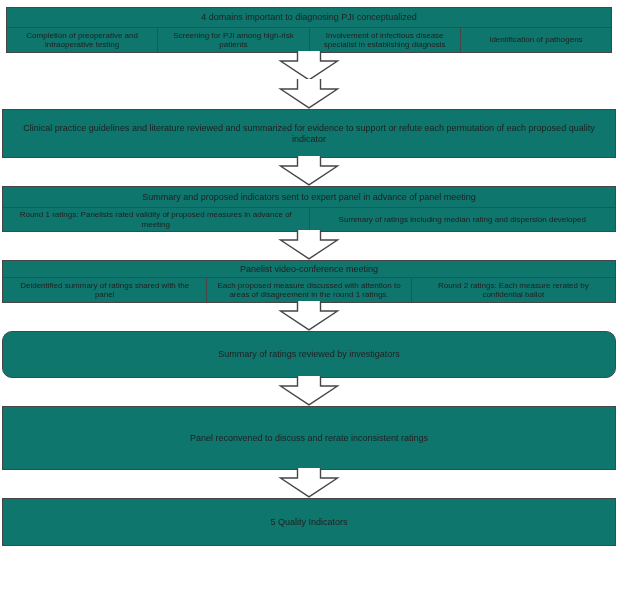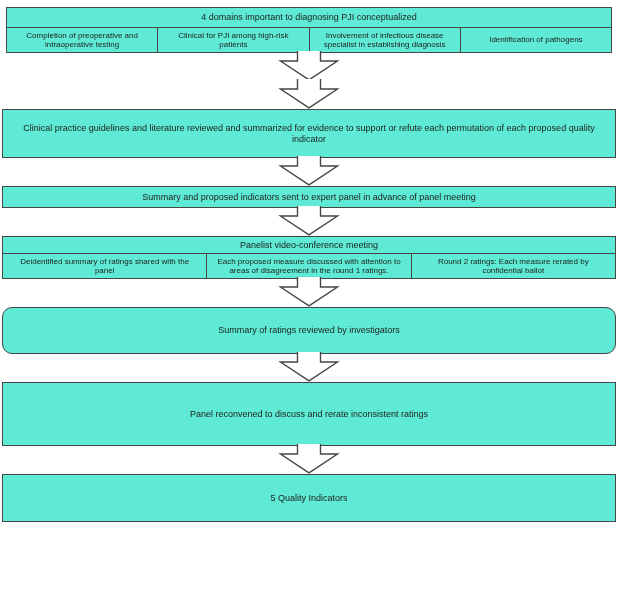--- a/index.html
+++ b/index.html
@@ -5,21 +5,21 @@
   html,body{margin:0;padding:0;}
   body{
     width:618px;height:591px;overflow:hidden;background:#ffffff;
     font-family:"Liberation Sans","DejaVu Sans",sans-serif;
     color:#1f1f1f;
     -webkit-font-smoothing:antialiased;
   }
   .flow{padding:7px 2px 0 2px;}
   .stage{
     border:1.5px solid #464646;
-    background:#5eead4;
+    background:#0f766e;
     box-sizing:border-box;
     position:relative;
     z-index:1;
   }
   .stage.inset{margin-left:4px;margin-right:4px;}
   .hdr{
     display:flex;align-items:center;justify-content:center;
     text-align:center;font-size:9px;line-height:10.5px;padding:0 10px;
     box-sizing:border-box;
   }
@@ -53,21 +53,21 @@
 </style>
 </head>
 <body>
 
 <div class="flow">
 
   <div class="stage s1 inset">
     <div class="hdr">4 domains important to diagnosing PJI conceptualized</div>
     <div class="cells">
       <div class="cell">Completion of preoperative and intraoperative testing</div>
-      <div class="cell">Clinical for PJI among high-risk patients</div>
+      <div class="cell">Screening for PJI among high-risk patients</div>
       <div class="cell">Involvement of infectious disease specialist in establishing diagnosis</div>
       <div class="cell">Identification of pathogens</div>
     </div>
   </div>
 
   <div class="arrow">
     <svg width="62" height="30" viewBox="0 0 62 30">
       <path d="M19.5 0 L19.5 10 L2.5 10 L31 28.8 L59.5 10 L42.5 10 L42.5 0" fill="#ffffff" stroke="#464646" stroke-width="1.4" stroke-linejoin="miter"></path>
     </svg>
   </div>
@@ -82,20 +82,24 @@
   <div class="stage s3 single">Clinical practice guidelines and literature reviewed and summarized for evidence to support or refute each permutation of each proposed quality indicator</div>
 
   <div class="arrow">
     <svg width="62" height="30" viewBox="0 0 62 30">
       <path d="M19.5 0 L19.5 10 L2.5 10 L31 28.8 L59.5 10 L42.5 10 L42.5 0" fill="#ffffff" stroke="#464646" stroke-width="1.4" stroke-linejoin="miter"></path>
     </svg>
   </div>
 
   <div class="stage s4">
     <div class="hdr">Summary and proposed indicators sent to expert panel in advance of panel meeting</div>
+    <div class="cells">
+      <div class="cell">Round 1 ratings: Panelists rated validity of proposed measures in advance of meeting</div>
+      <div class="cell">Summary of ratings including median rating and dispersion developed</div>
+    </div>
   </div>
 
   <div class="arrow">
     <svg width="62" height="30" viewBox="0 0 62 30">
       <path d="M19.5 0 L19.5 10 L2.5 10 L31 28.8 L59.5 10 L42.5 10 L42.5 0" fill="#ffffff" stroke="#464646" stroke-width="1.4" stroke-linejoin="miter"></path>
     </svg>
   </div>
 
   <div class="stage s5">
     <div class="hdr">Panelist video-conference meeting</div>

